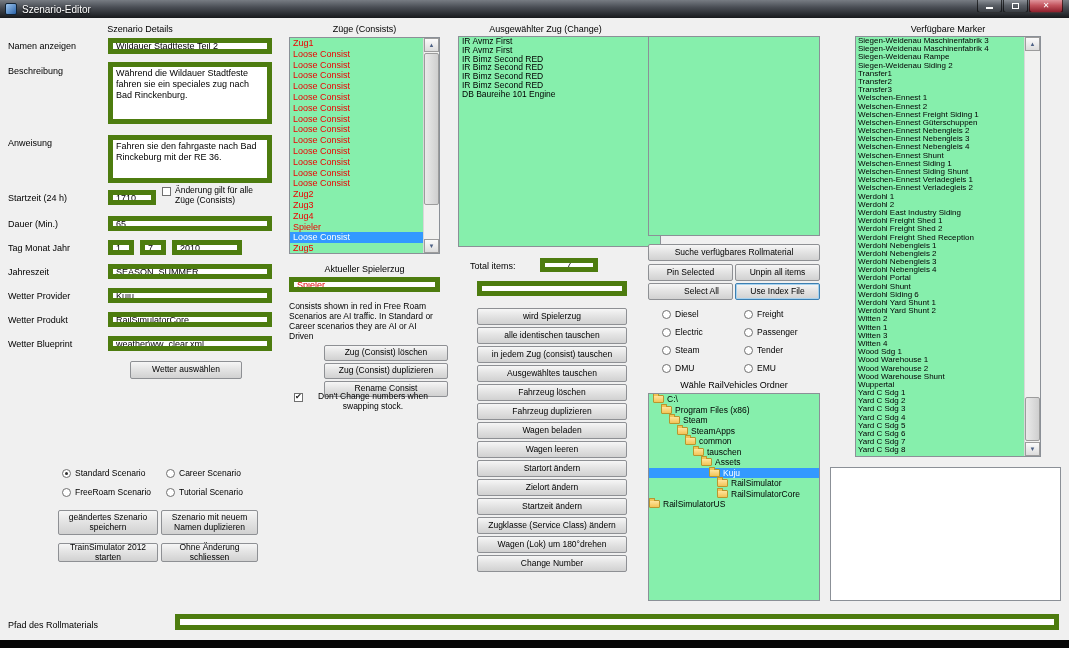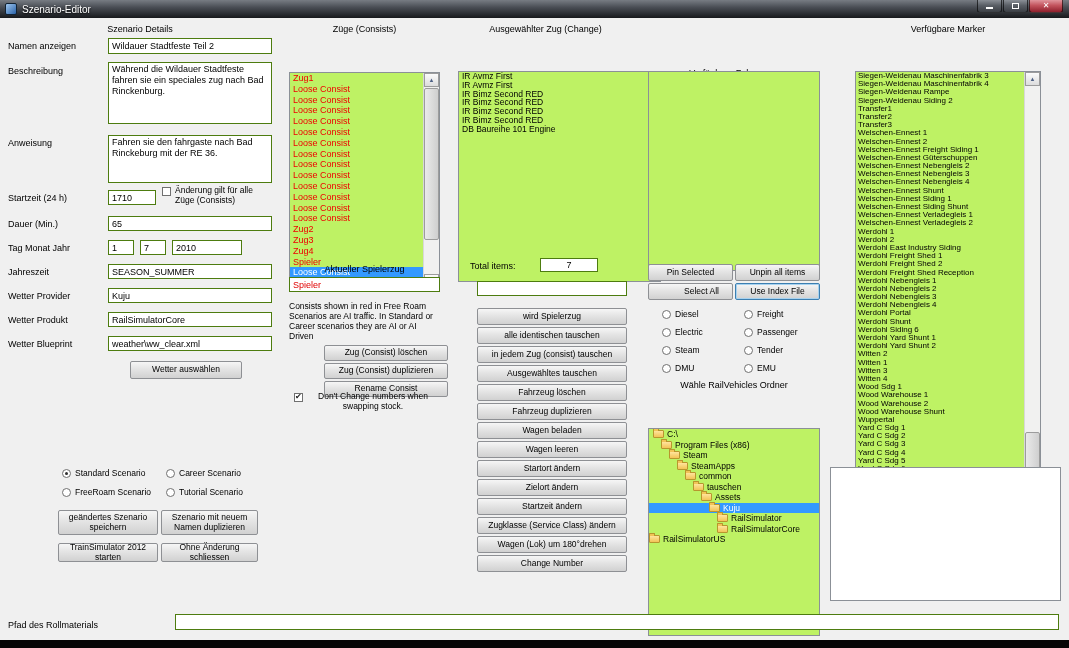--- a/index.html
+++ b/index.html
@@ -11,26 +11,26 @@
   .capbtns{position:absolute;right:6px;top:0;display:flex;}
   .capbtn{height:13px;border:1px solid rgba(0,0,0,.65);border-top:none;border-radius:0 0 3px 3px;background:linear-gradient(#8a8f96,#5a5f66 45%,#3a3e44);display:flex;align-items:center;justify-content:center;margin-left:1px;box-sizing:border-box;}
   .capbtn.min,.capbtn.max{width:25px;}
   .capbtn.close{width:34px;background:linear-gradient(#e0959c,#c3545e 45%,#8f1f2c);color:#fff;font-size:8px;line-height:8px;}
   .glyph-min{width:7px;height:2px;background:#fff;margin-top:4px;}
   .glyph-max{width:7px;height:6px;border:1px solid #fff;box-sizing:border-box;}
   
   #client{position:absolute;top:18px;left:0;right:0;bottom:8px;background:#f0f0f0;}
   .lbl{position:absolute;font-size:9px;color:#000;white-space:nowrap;}
   .hdr{position:absolute;font-size:9px;color:#000;text-align:center;}
-  .tb{position:absolute;background:#fff;border:1px solid #4d7c0f;font-family:inherit;font-size:9px;padding:1px 3px;box-sizing:border-box;outline:none;color:#000;}
+  .tb{position:absolute;background:#fff;border:5px solid #4d7c0f;font-family:inherit;font-size:9px;padding:1px 3px;box-sizing:border-box;outline:none;color:#000;}
   textarea.tb{resize:none;overflow:hidden;line-height:1.2;}
   .tb.red{color:#e00000;}
   .btn{position:absolute;background:linear-gradient(180deg,#f6f6f6,#e4e4e4 45%,#d1d1d1);border:1px solid #8e9094;border-radius:2px;font-family:inherit;font-size:8.5px;color:#000;display:flex;align-items:center;justify-content:center;text-align:center;padding:0 2px;box-sizing:border-box;line-height:1.1;cursor:default;}
   .btn.accent{border:1px solid #3c7fb1;box-shadow:inset 0 0 0 1px #a8d2ef;}
-  .listbox{position:absolute;background:#bef264;border:1px solid #8b9097;box-sizing:border-box;overflow:hidden;margin-top:35px;}
+  .listbox{position:absolute;background:#86efac;border:1px solid #8b9097;box-sizing:border-box;overflow:hidden;}
   
   .consist-list .lb-row{height:10.8px;line-height:10.8px;font-size:9px;color:#ef0000;padding-left:3px;white-space:nowrap;}
   .consist-list .lb-row.selected{background:#3399ff;color:#fff;}
   .selected-list .lb-row{height:8.8px;line-height:8.8px;font-size:8.5px;color:#000;padding-left:3px;white-space:nowrap;}
   .marker-list .lb-row{height:8.2px;line-height:8.2px;font-size:8px;color:#000;padding-left:2px;white-space:nowrap;}
   .tree-list .lb-row{height:10.5px;line-height:10.5px;font-size:8.5px;color:#000;display:flex;align-items:center;gap:3px;white-space:nowrap;box-sizing:border-box;}
   .tree-list .lb-row.selected{background:#3399ff;color:#fff;}
   .folder{width:11px;height:8px;background:linear-gradient(#ffe49c,#f2c457);border:1px solid #b8962e;border-radius:1px;position:relative;flex:0 0 auto;box-sizing:border-box;}
   .folder::before{content:'';position:absolute;top:-3px;left:-1px;width:4px;height:2px;background:#f2c457;border:1px solid #b8962e;border-bottom:none;border-radius:1px 1px 0 0;}
   
@@ -270,20 +270,21 @@
 
         <button class="btn stackbtn">Wagen (Lok) um 180°drehen</button>
 
         <button class="btn stackbtn">Change Number</button>
       </div>
 
     <div class="hdr" style="left:648px;top:6px;width:172px;margin-top:44px;">Verfügbare Fahrzeuge</div>
 
     <div class="listbox" style="left:648px;top:18px;width:172px;height:200px;"></div>
 
+    <button class="btn" style="left:648px;top:226px;width:172px;height:17px;">Suche verfügbares Rollmaterial</button>
     <button class="btn" style="left:648px;top:246px;width:85px;height:17px;">Pin Selected</button>
     <button class="btn" style="left:735px;top:246px;width:85px;height:17px;">Unpin all items</button>
     <button class="btn" style="left:648px;top:265px;width:85px;height:17px;padding-left:24px;">Select All</button>
     <button class="btn accent" style="left:735px;top:265px;width:85px;height:17px;">Use Index File</button>
 
     <div class="radio-grid" style="left:662px;top:290px;grid-template-columns:82px 82px;row-gap:6px;">
 
         <div class="radio-item">
           <span class="radio">
             <span class="radio-dot"></span>

